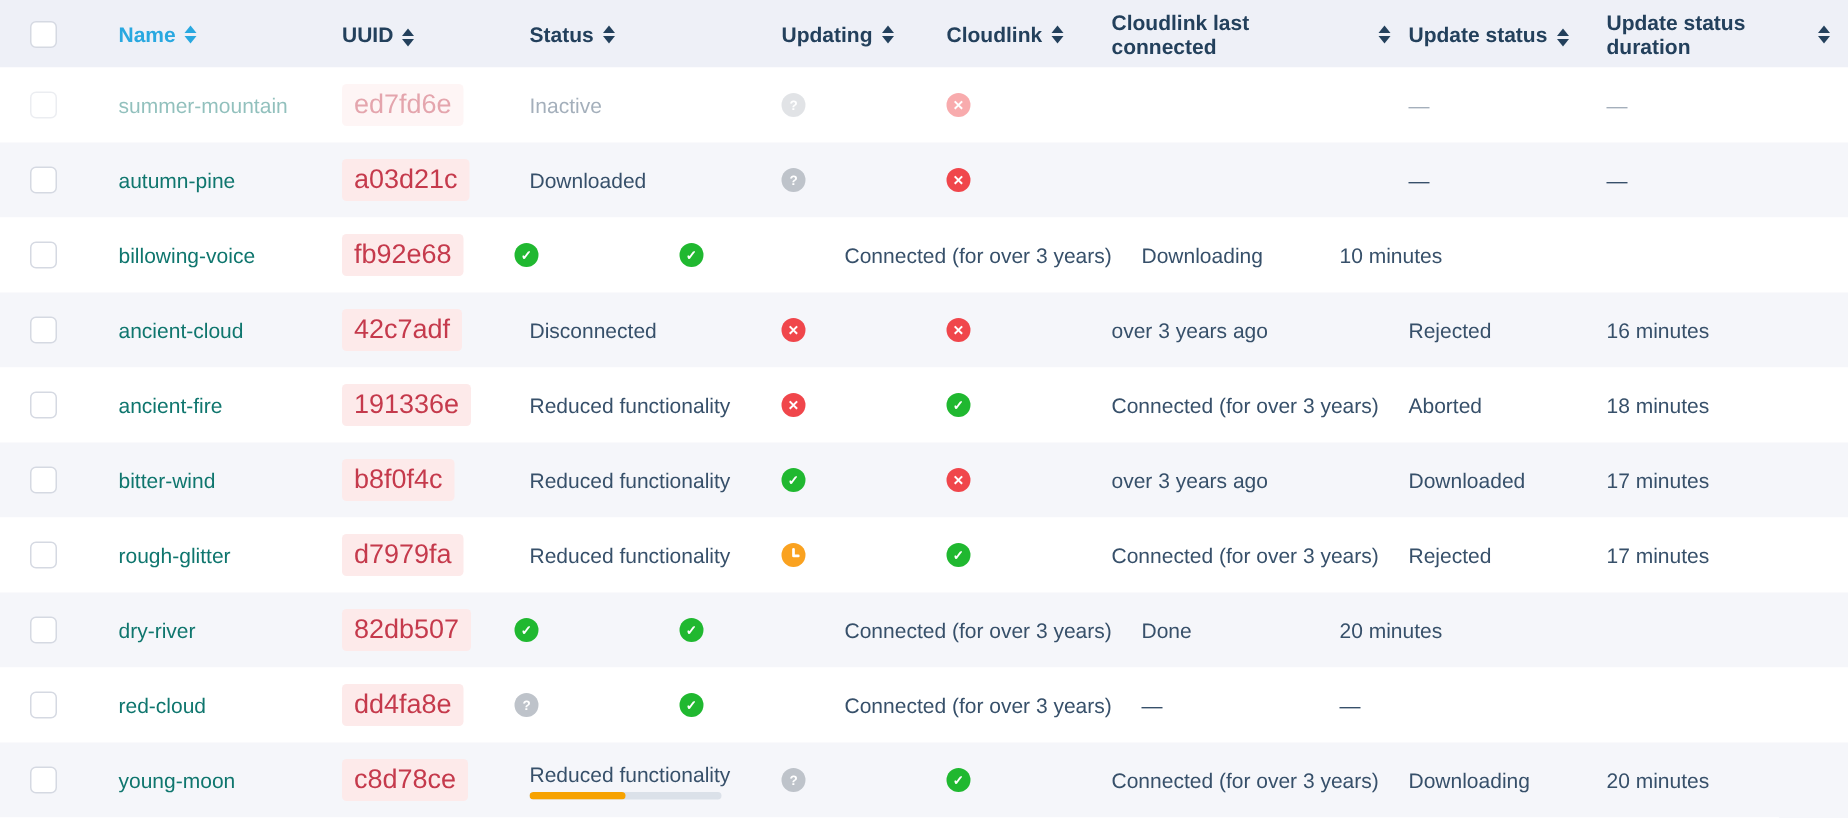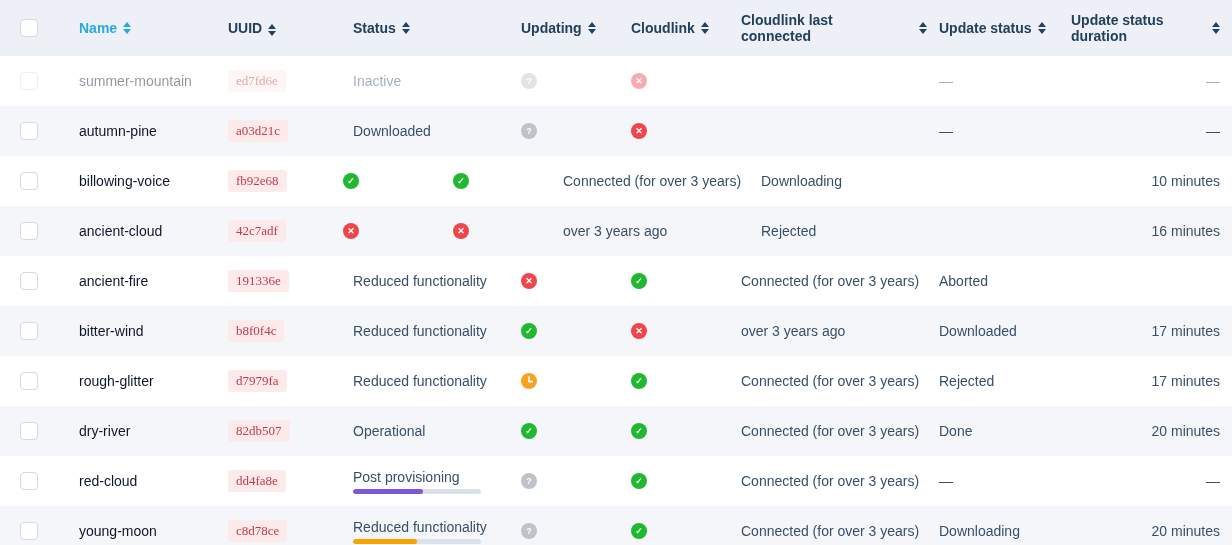--- a/index.html
+++ b/index.html
@@ -8,61 +8,61 @@
     width:1232px; height:545px; overflow:hidden;
     font-family:"Liberation Sans", sans-serif;
     font-size:14px; color:#37506a;
   }
 
   .table { width:1232px; }
 
   
   .thead {
     display:flex; align-items:center;
-    height:56px; background:#eef0f7;
+    height:45px; background:#eef0f7;
     padding-left:20px;
     font-weight:700; color:#23405c; font-size:14px;
   }
   .hcell { display:flex; align-items:center; cursor:pointer; }
   .hcell.sorted { color:#29a8e0; }
   .sort { display:inline-flex; flex-direction:column; gap:2px; margin-left:6px; }
   .sort i { display:block; width:0; height:0;
     border-left:4px solid transparent; border-right:4px solid transparent; }
   .sort .up { border-bottom:5px solid currentColor; }
   .sort .dn { border-top:5px solid currentColor; }
 
   
   .cell { flex:0 0 auto; display:flex; align-items:center; padding-right:12px; }
   .col-check     { width:59px; }
   .col-name      { width:149px; }
   .col-uuid      { width:115px;align-items:flex-end; }
   .col-status    { width:168px;margin-left:10px; }
   .col-heartbeat { width:110px; }
   .col-cloudlink { width:110px; }
   .col-connected { width:198px;gap:32px; }
-  .col-update    { width:132px; }
-  .col-duration  { flex:1 1 auto;justify-content:flex-end; }
+  .col-update    { width:132px;align-items:flex-end; }
+  .col-duration  { flex:1 1 auto; }
 
   
   .row { display:flex; align-items:center; height:50px; padding-left:20px; background:#ffffff; }
   .row.alt { background:#f5f6fa; }
   .row.faded .cell { opacity:.45; }
 
   .checkbox {
     width:18px; height:18px; border:1px solid #d5d9e2; border-radius:4px;
     background:#fff; display:inline-block; cursor:pointer;
   }
 
   .name {
-    color:#0f172a; text-decoration:none; cursor:pointer;
+    color:#0f766e; text-decoration:none; cursor:pointer;
   }
 
   .uuid {
-    font-family:Liberation Serif, serif;
-    font-size:13px; color:#c53a4c; background:#fdeaea;
+    font-family:Liberation Sans, sans-serif;
+    font-size:18px; color:#c53a4c; background:#fdeaea;
     padding:3px 8px; border-radius:3px; line-height:1.2;
   }
 
   .status-wrap { display:flex; flex-direction:column; justify-content:center; }
   .bar {
     width:128px; height:5px; border-radius:3px;
     background:#dbe1e9; margin-top:4px; overflow:hidden;
   }
   .bar .fill { height:100%; border-radius:3px; }
 
@@ -232,20 +232,26 @@
       <div class="row alt">
     <div class="cell col-check">
       <span class="checkbox"></span>
     </div>
     <div class="cell col-name">
       <a class="name">ancient-cloud</a>
     </div>
     <div class="cell col-uuid">
       <span class="uuid">42c7adf</span>
     </div>
+    <div class="cell col-status">
+      <div class="status-wrap">
+        <span>Disconnected</span>
+
+      </div>
+    </div>
     <div class="cell col-heartbeat">
           <span class="st-icon" style="background: rgb(240, 70, 75);">✕</span>
         </div>
     <div class="cell col-cloudlink">
           <span class="st-icon" style="background: rgb(240, 70, 75);">✕</span>
         </div>
     <div class="cell col-connected">
       <span>over 3 years ago</span>
     </div>
     <div class="cell col-update">
@@ -275,20 +281,23 @@
           <span class="st-icon" style="background: rgb(240, 70, 75);">✕</span>
         </div>
     <div class="cell col-cloudlink">
           <span class="st-icon" style="background: rgb(32, 184, 48);">✓</span>
         </div>
     <div class="cell col-connected">
       <span>Connected (for over 3 years)</span>
     </div>
     <div class="cell col-update">
       <span>Aborted</span>
+    </div>
+    <div class="cell col-duration">
+      <span>18 minutes</span>
     </div>
   </div>
       <div class="row alt">
     <div class="cell col-check">
       <span class="checkbox"></span>
     </div>
     <div class="cell col-name">
       <a class="name">bitter-wind</a>
     </div>
     <div class="cell col-uuid">
@@ -355,26 +364,20 @@
       <div class="row alt">
     <div class="cell col-check">
       <span class="checkbox"></span>
     </div>
     <div class="cell col-name">
       <a class="name">dry-river</a>
     </div>
     <div class="cell col-uuid">
       <span class="uuid">82db507</span>
     </div>
-    <div class="cell col-status">
-      <div class="status-wrap">
-        <span>Operational</span>
-
-      </div>
-    </div>
     <div class="cell col-heartbeat">
           <span class="st-icon" style="background: rgb(32, 184, 48);">✓</span>
         </div>
     <div class="cell col-cloudlink">
           <span class="st-icon" style="background: rgb(32, 184, 48);">✓</span>
         </div>
     <div class="cell col-connected">
       <span>Connected (for over 3 years)</span>
     </div>
     <div class="cell col-update">
@@ -386,28 +389,20 @@
   </div>
       <div class="row">
     <div class="cell col-check">
       <span class="checkbox"></span>
     </div>
     <div class="cell col-name">
       <a class="name">red-cloud</a>
     </div>
     <div class="cell col-uuid">
       <span class="uuid">dd4fa8e</span>
-    </div>
-    <div class="cell col-status">
-      <div class="status-wrap">
-        <span>Post provisioning</span>
-        <div class="bar">
-              <div class="fill" style="width: 55%; background: rgb(126, 86, 216);"></div>
-            </div>
-      </div>
     </div>
     <div class="cell col-heartbeat">
           <span class="st-icon" style="background: rgb(190, 195, 202);">?</span>
         </div>
     <div class="cell col-cloudlink">
           <span class="st-icon" style="background: rgb(32, 184, 48);">✓</span>
         </div>
     <div class="cell col-connected">
       <span>Connected (for over 3 years)</span>
     </div>

